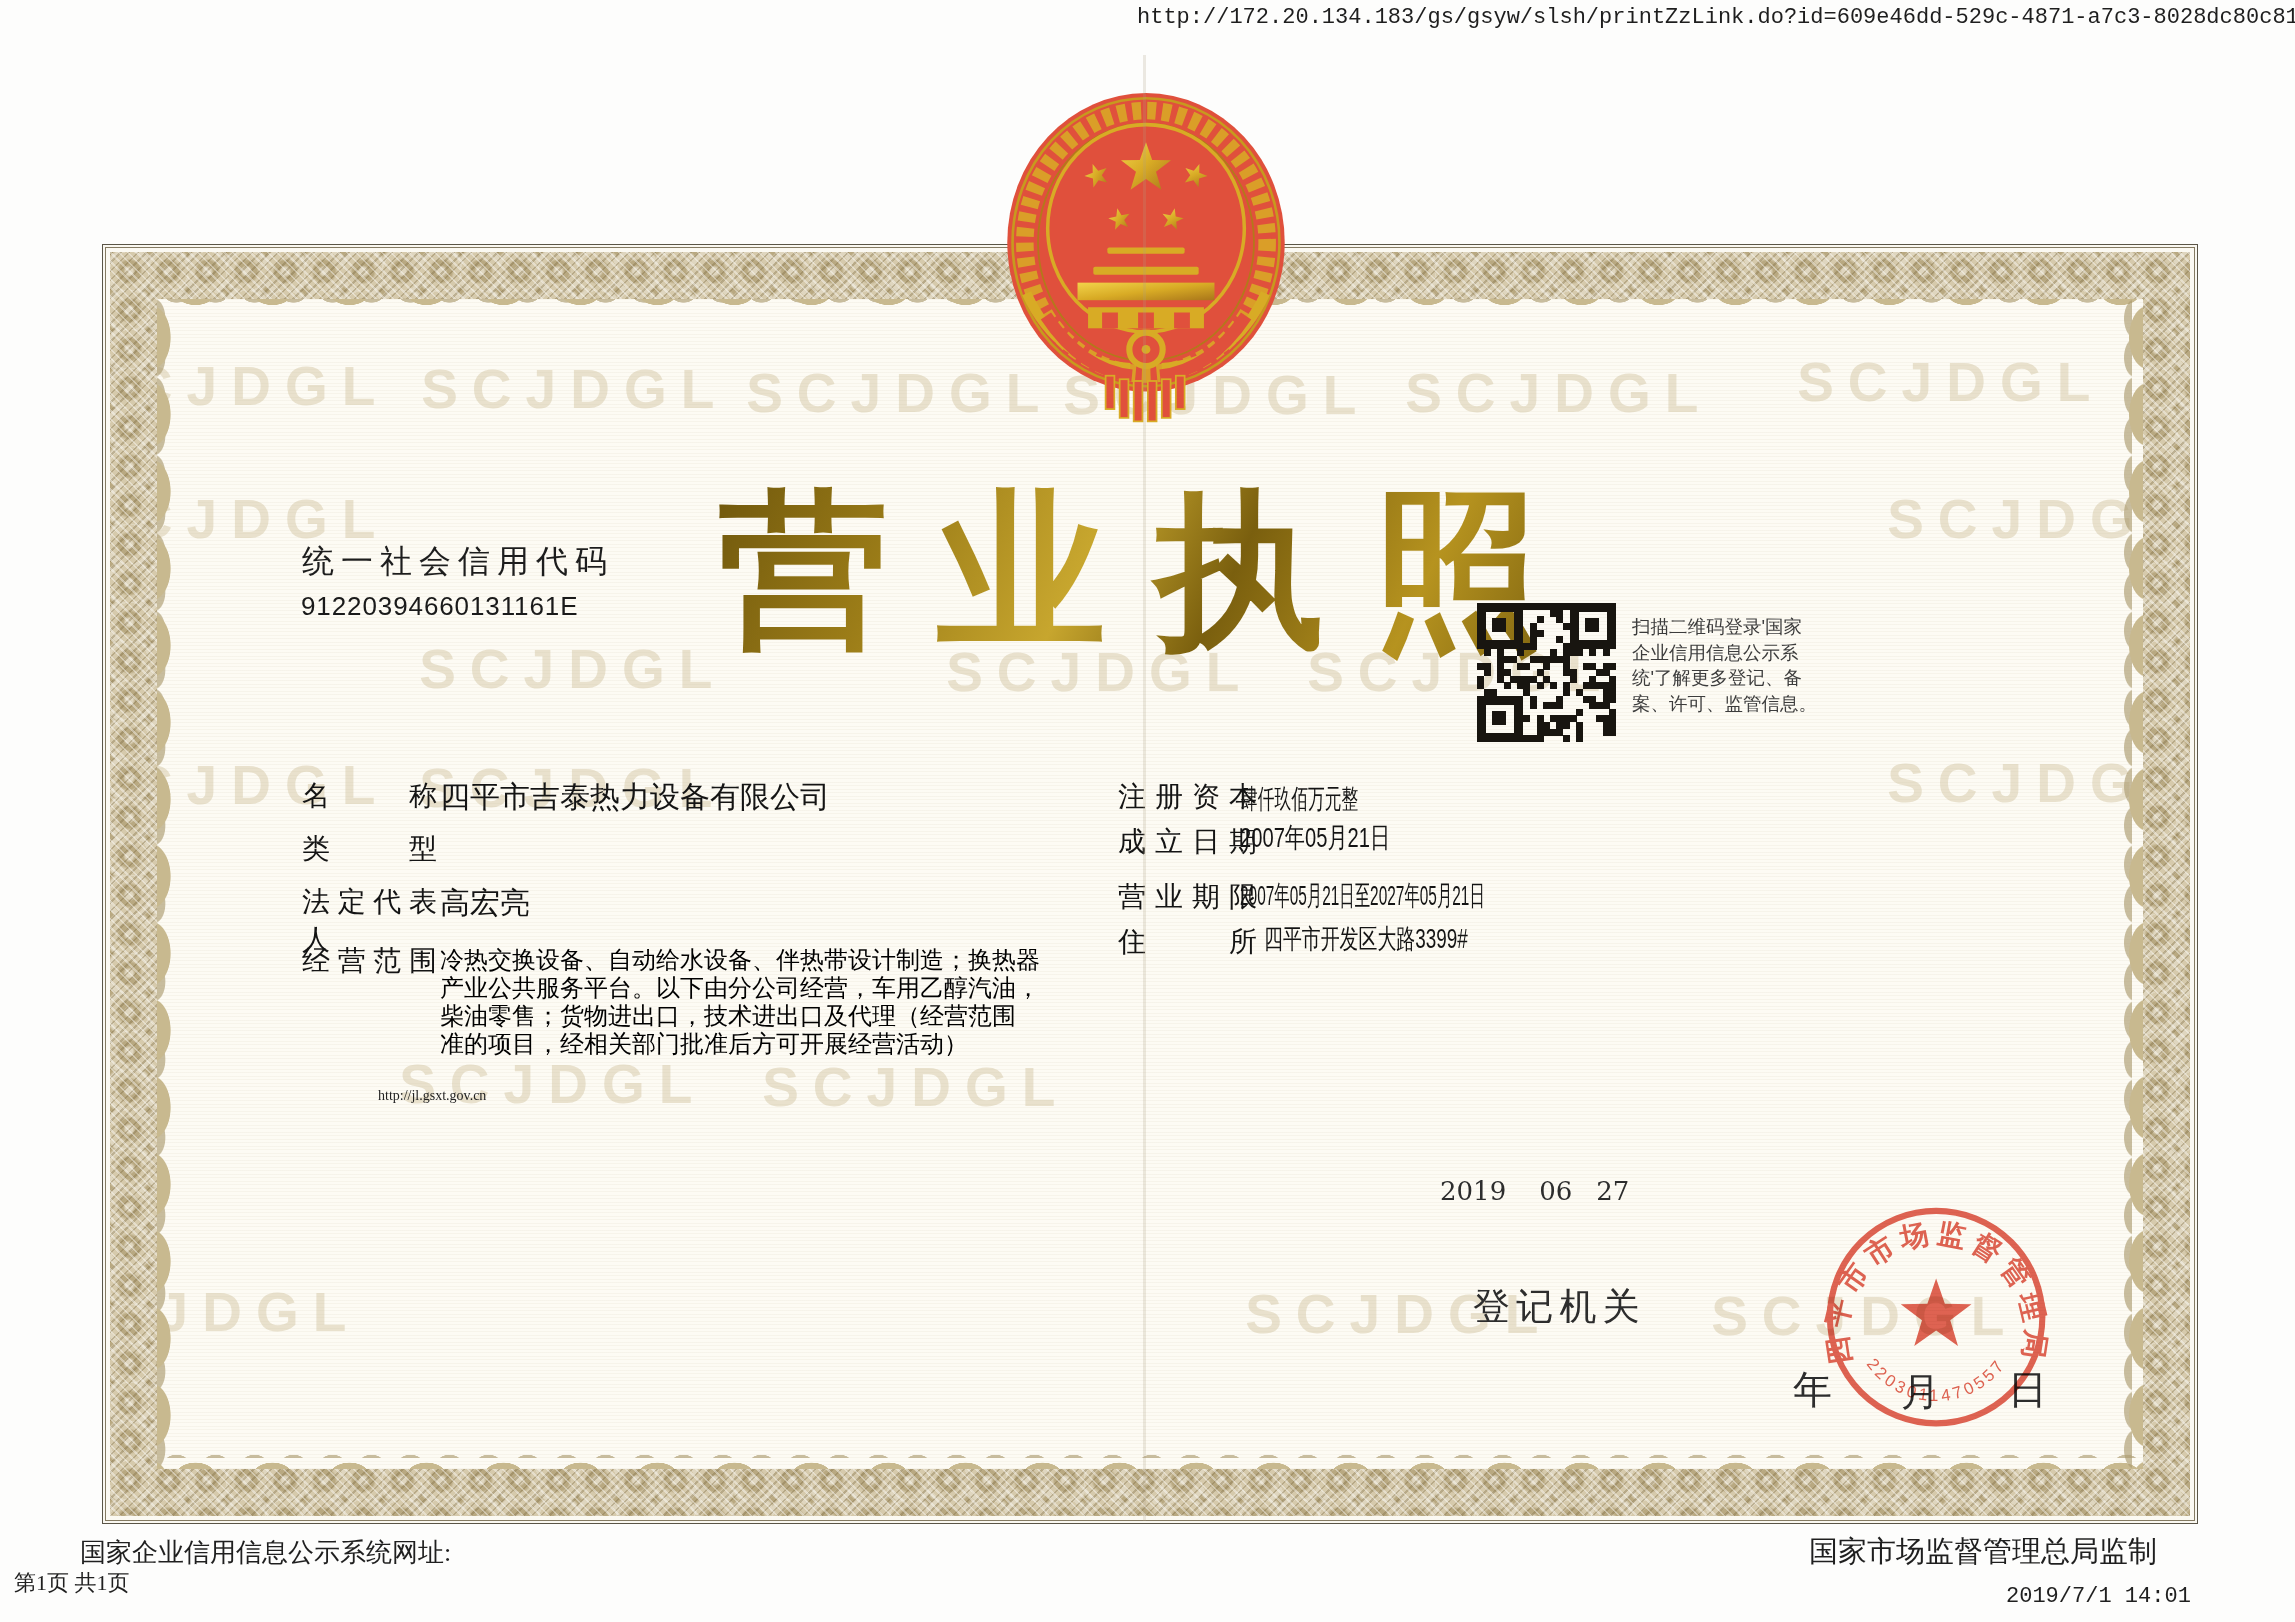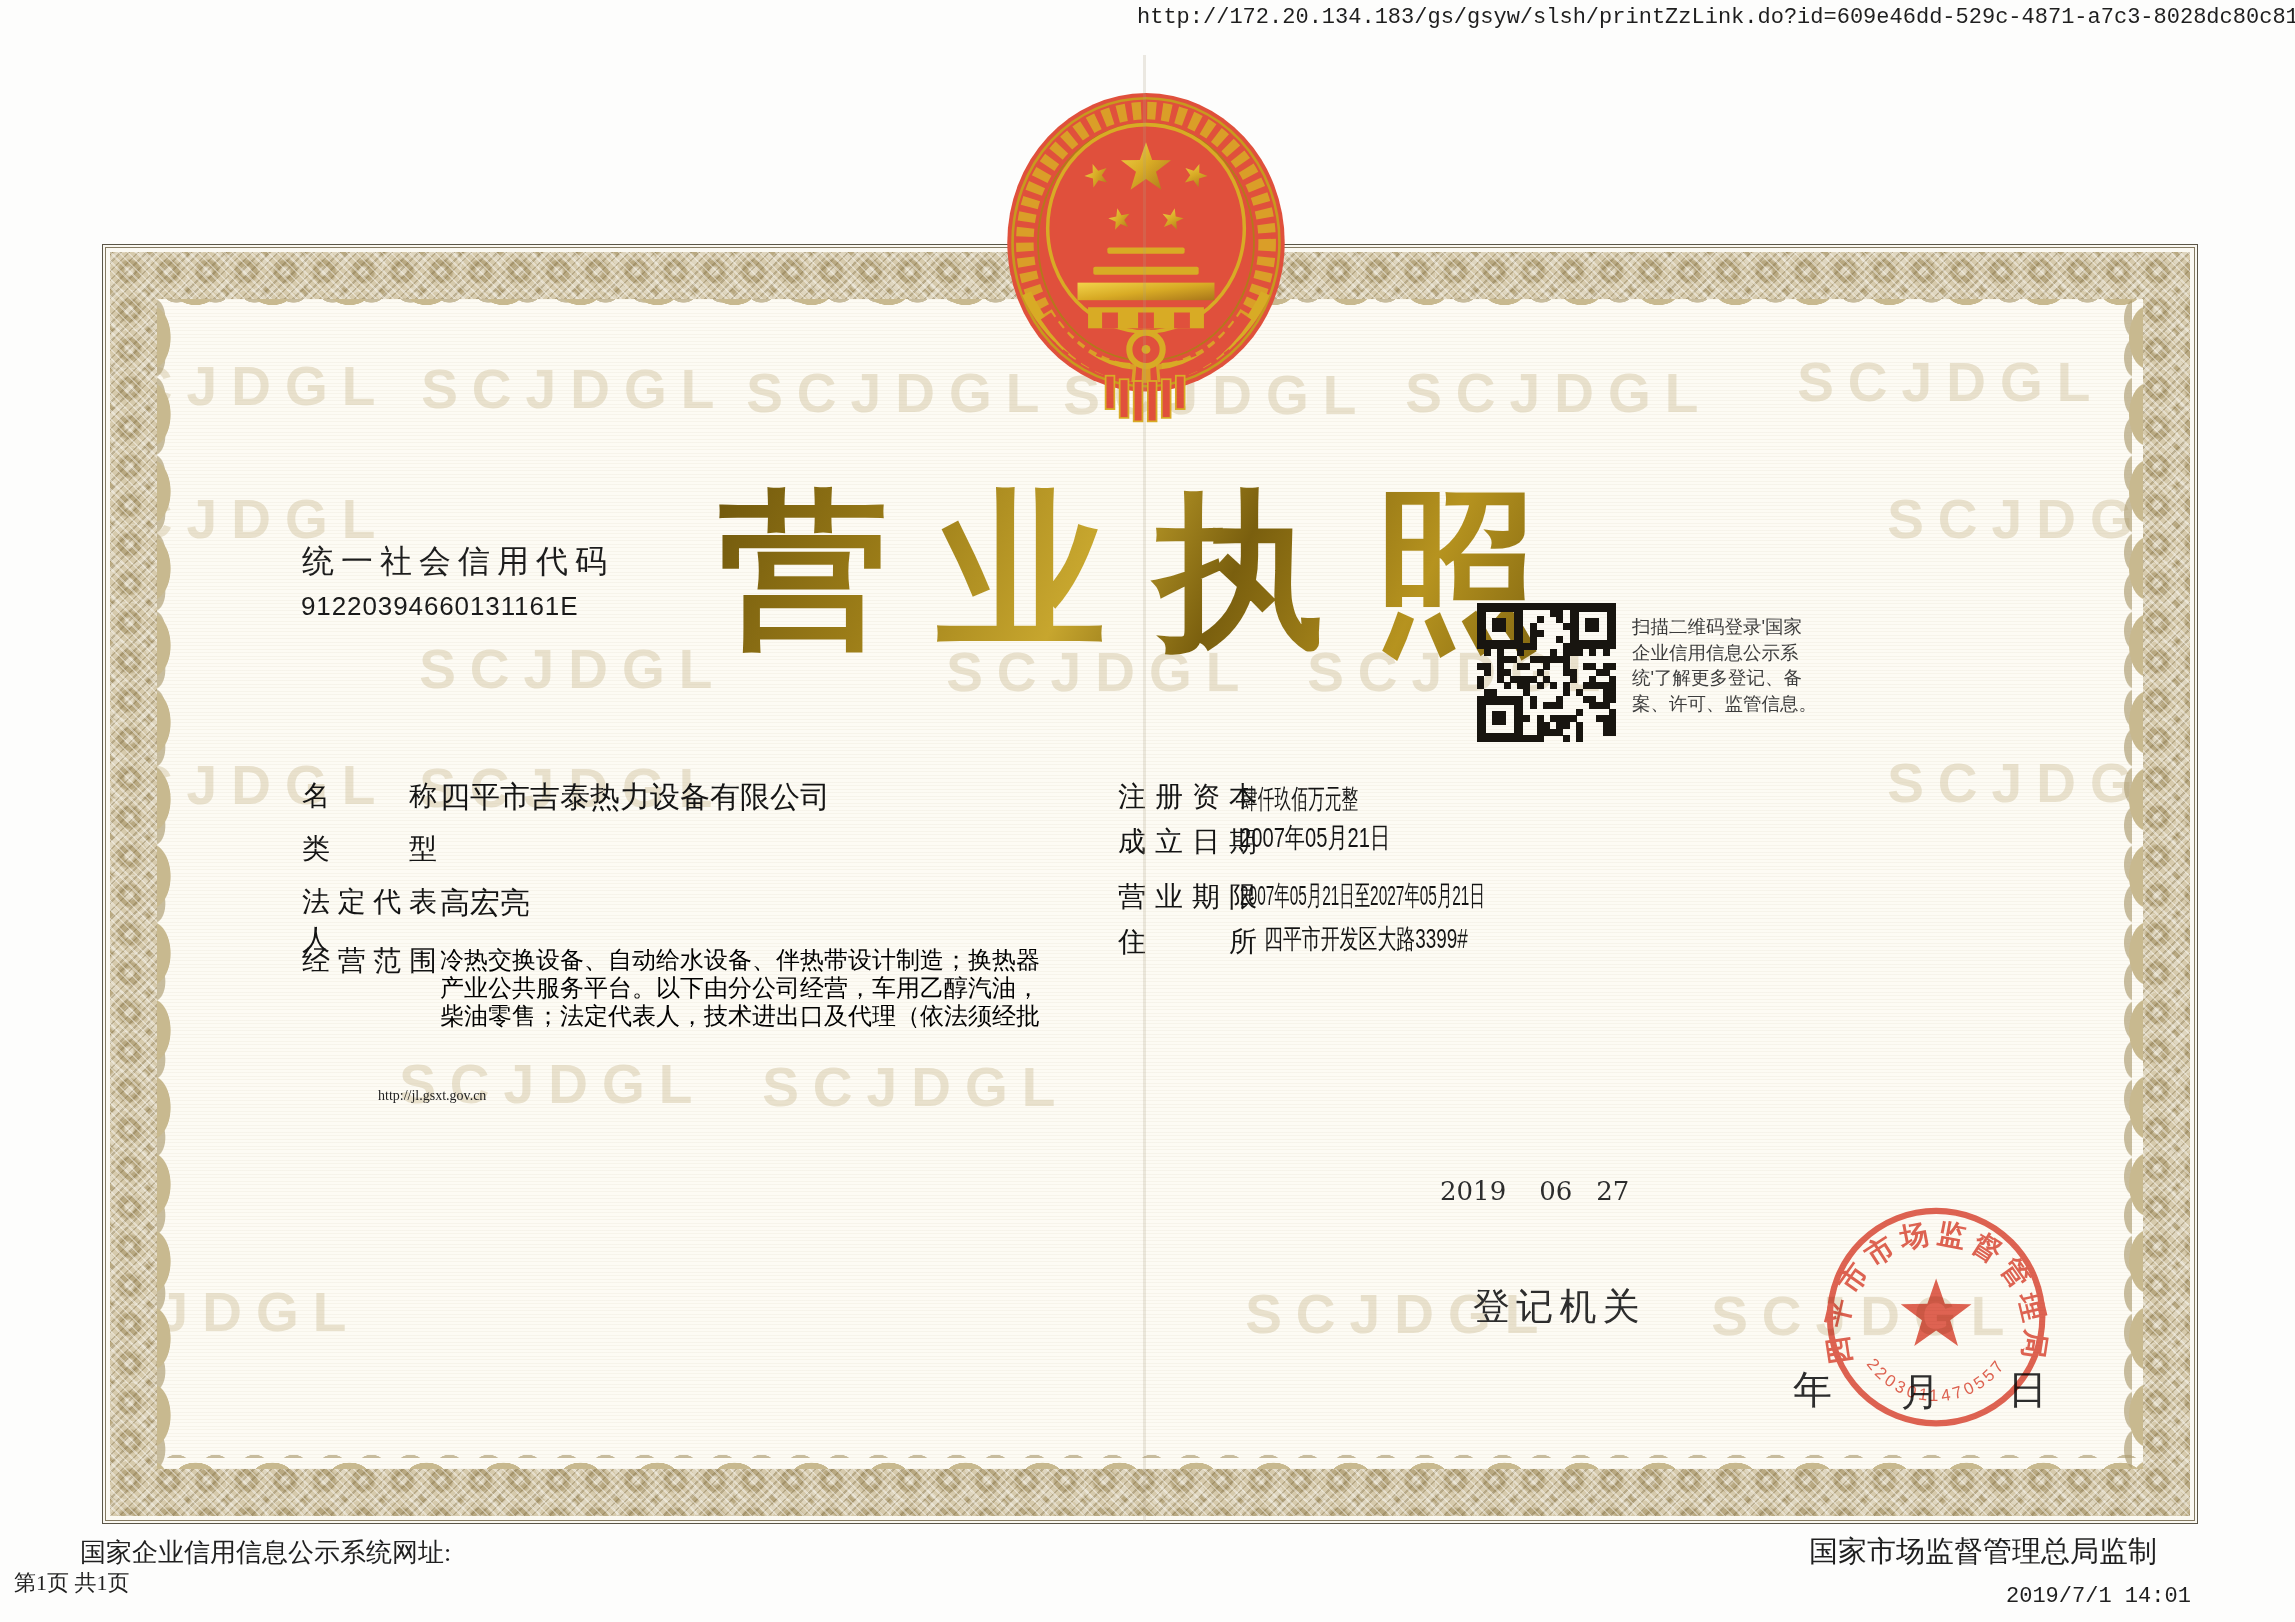--- a/index.html
+++ b/index.html
@@ -319,21 +319,22 @@
 
   <div class="lbl lbl-l" style="top:777px">名称</div>
   <div class="val" style="left:440px;top:777px">四平市吉泰热力设备有限公司</div>
   <div class="lbl lbl-l" style="top:830px">类型</div>
   <div class="lbl lbl-l" style="top:883px">法定代表人</div>
   <div class="val" style="left:440px;top:883px">高宏亮</div>
   <div class="lbl lbl-l" style="top:942px">经营范围</div>
   <div class="scope">
     <div>冷热交换设备、自动给水设备、伴热带设计制造；换热器</div>
     <div>产业公共服务平台。以下由分公司经营，车用乙醇汽油，</div>
-    <div>柴油零售；法定代表人，技术进出口及代理（依法须经批</div>
+    <div>柴油零售；货物进出口，技术进出口及代理（经营范围</div>
+    <div>准的项目，经相关部门批准后方可开展经营活动）</div>
   </div>
   <div class="gsxt">http://jl.gsxt.gov.cn</div>
 
   <div class="lbl lbl-r" style="top:778px">注册资本</div>
   <div class="val" style="left:1241px;top:781px;font-size:27px;transform:scaleX(.62)">肆仟玖佰万元整</div>
   <div class="lbl lbl-r" style="top:823px">成立日期</div>
   <div class="val" style="left:1240px;top:819px;font-size:28px;transform:scaleX(.72)">2007年05月21日</div>
   <div class="lbl lbl-r" style="top:878px">营业期限</div>
   <div class="val" style="left:1240px;top:877px;font-size:28px;transform:scaleX(.55)">2007年05月21日至2027年05月21日</div>
   <div class="lbl lbl-r" style="top:923px">住所</div>

